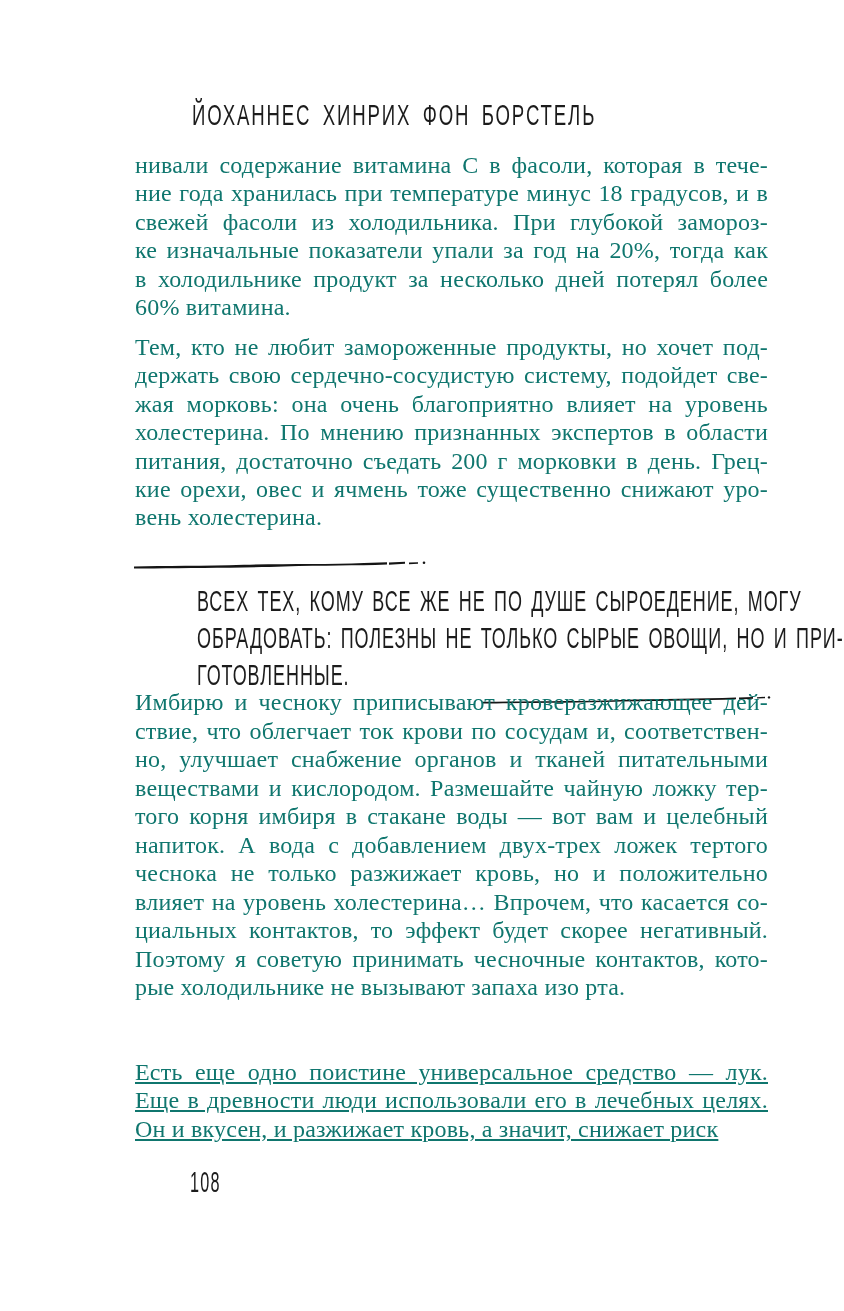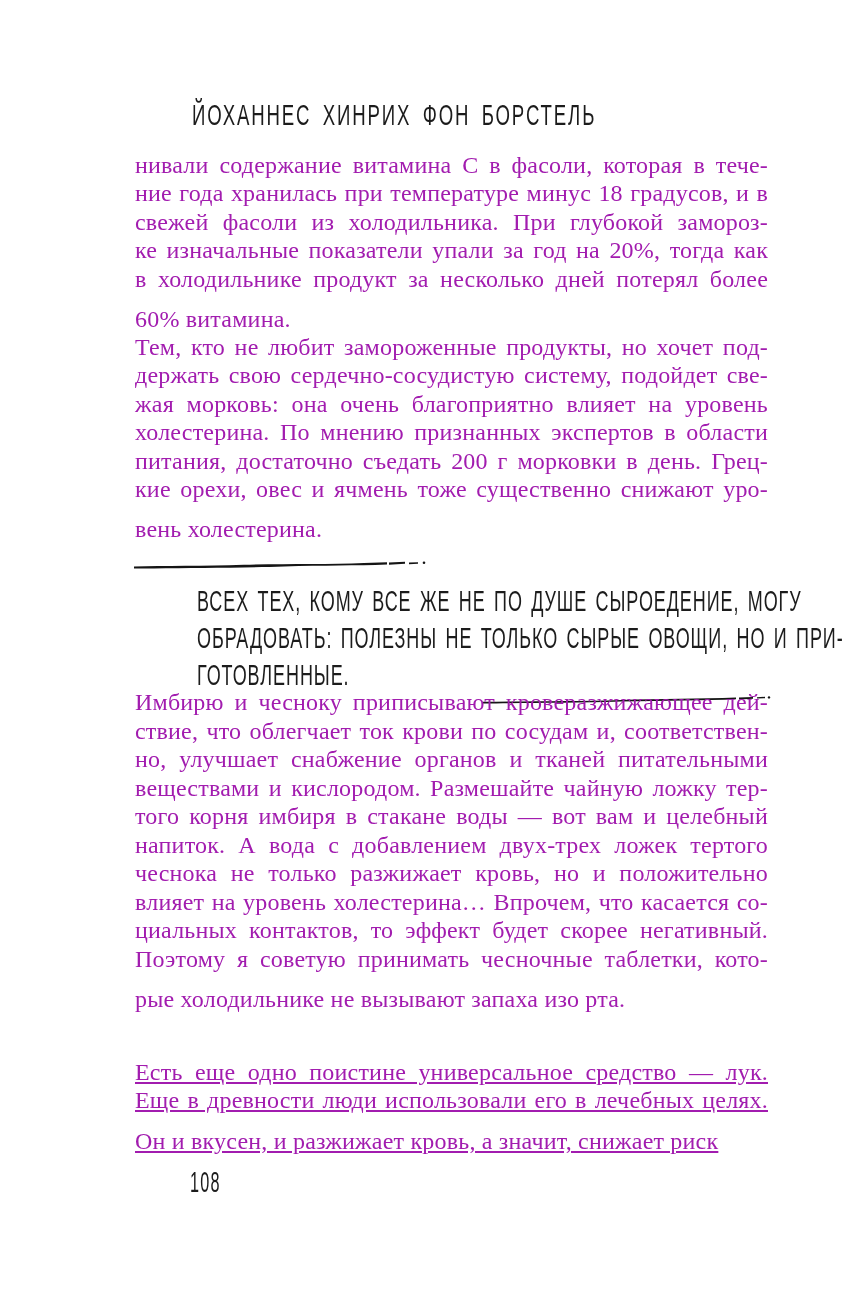--- a/index.html
+++ b/index.html
@@ -31,31 +31,30 @@
     white-space: nowrap;
   }
 
   
   .para {
     position: absolute;
     left: 135px;
     width: 633px;
     font-size: 24px;
     letter-spacing: 0.2px;
-    color: #a21caf;
+    color: #0f766e;
   }
   .para .tline {
     line-height: 28.4px;
     text-align: justify;
     text-align-last: justify;
   }
   .para .tline-last {
     text-align: justify;
     text-align-last: left;
-    margin-top: 12px;
   }
   .p1 { top: 151px; }
   .p2 { top: 333px; }
   .p3 { top: 688px; }
   .p3 .tline { line-height: 28.5px; }
   .p4 { top: 1058px; text-decoration: underline; }
   .p4 .tline { line-height: 28.4px; }
 
   
   .quote {
@@ -153,21 +152,21 @@
   <div class="para p3">
       <div class="tline">Имбирю и чесноку приписывают кроверазжижающее дей-</div>
       <div class="tline">ствие, что облегчает ток крови по сосудам и, соответствен-</div>
       <div class="tline">но, улучшает снабжение органов и тканей питательными</div>
       <div class="tline">веществами и кислородом. Размешайте чайную ложку тер-</div>
       <div class="tline">того корня имбиря в стакане воды — вот вам и целебный</div>
       <div class="tline">напиток. А вода с добавлением двух-трех ложек тертого</div>
       <div class="tline">чеснока не только разжижает кровь, но и положительно</div>
       <div class="tline">влияет на уровень холестерина… Впрочем, что касается со-</div>
       <div class="tline">циальных контактов, то эффект будет скорее негативный.</div>
-      <div class="tline">Поэтому я советую принимать чесночные таблетки, кото-</div>
+      <div class="tline">Поэтому я советую принимать чесночные контактов, кото-</div>
       <div class="tline tline-last">рые холодильнике не вызывают запаха изо рта.</div>
     </div>
 
   <div class="para p4">
       <div class="tline">Есть еще одно поистине универсальное средство — лук.</div>
       <div class="tline">Еще в древности люди использовали его в лечебных целях.</div>
       <div class="tline tline-last">Он и вкусен, и разжижает кровь, а значит, снижает риск</div>
     </div>
 
   <div class="pagenum">108</div>

